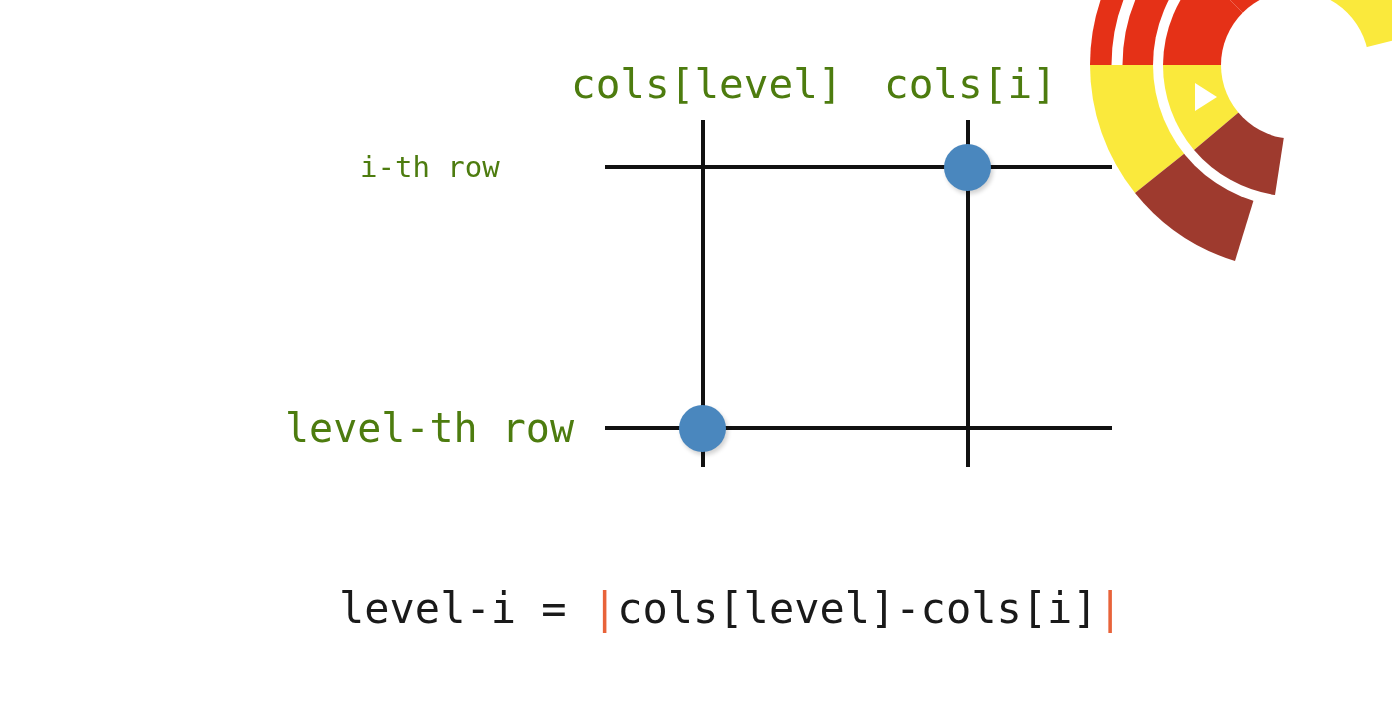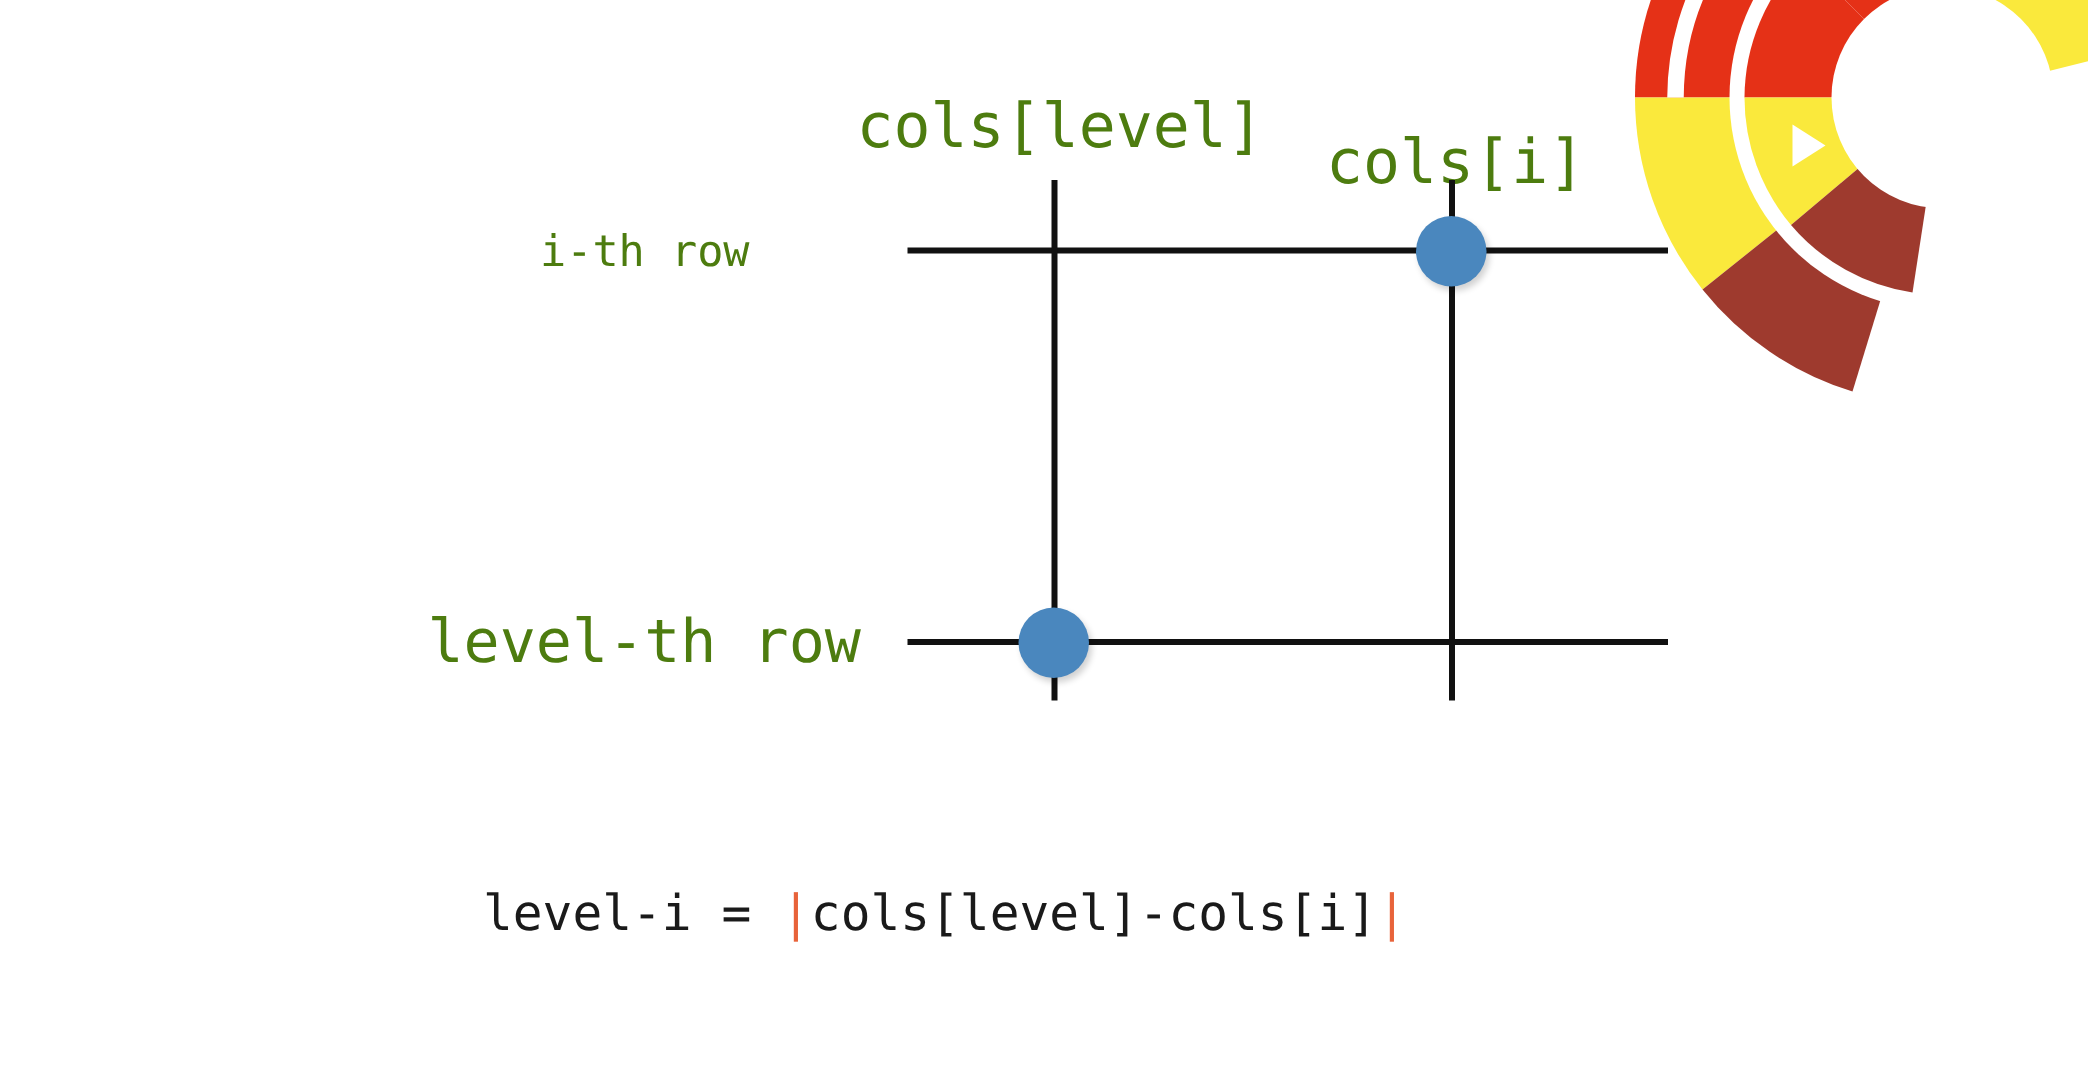--- a/index.html
+++ b/index.html
@@ -31,41 +31,40 @@
     left: 571px;
     top: 60px;
     font-size: 41px;
     line-height: 48px;
   }
   #col-label-i {
     left: 884px;
     top: 60px;
     font-size: 41px;
     line-height: 48px;
-    margin-top: 24px;
   }
   #row-label-i {
     left: 360px;
     top: 143px;
     font-size: 29px;
     line-height: 48px;
   }
   #row-label-level {
     left: 285px;
     top: 404px;
     font-size: 40px;
     line-height: 48px;
   }
 
   
   #formula {
     position: absolute;
-    left: 322px;
+    left: 339px;
     top: 583px;
-    font-size: 33px;
+    font-size: 42px;
     line-height: 52px;
     color: #1a1a1a;
     white-space: pre;
     font-family: "DejaVu Sans Mono", "Liberation Mono", monospace;
   }
   #formula .bar {
     color: #e8633a;
   }
 
   

